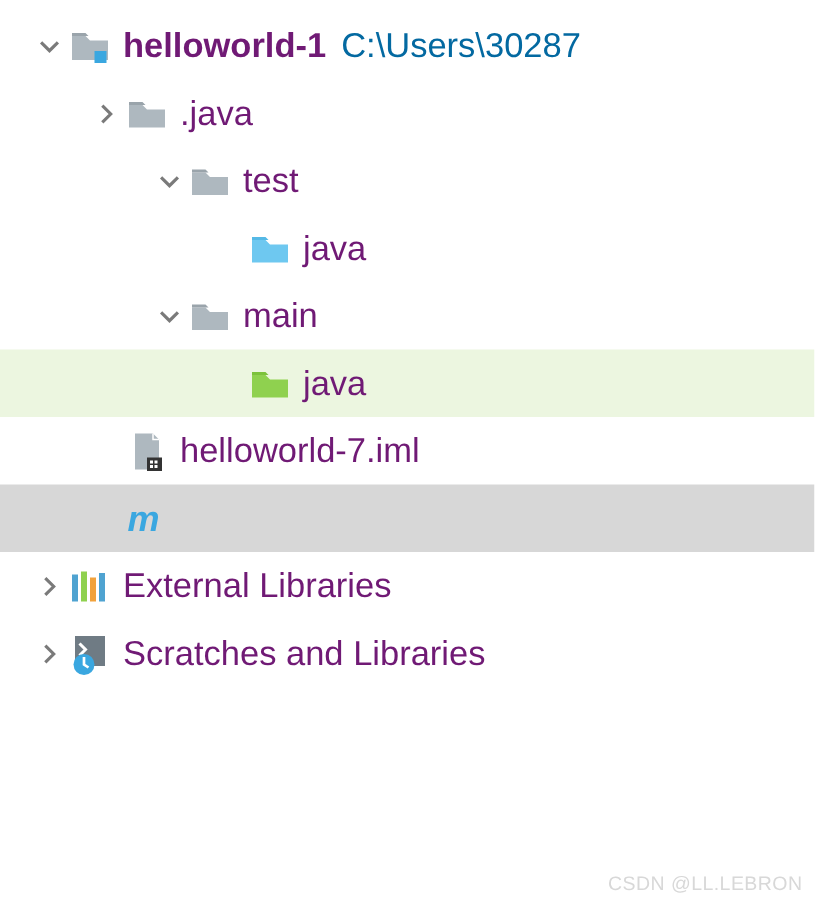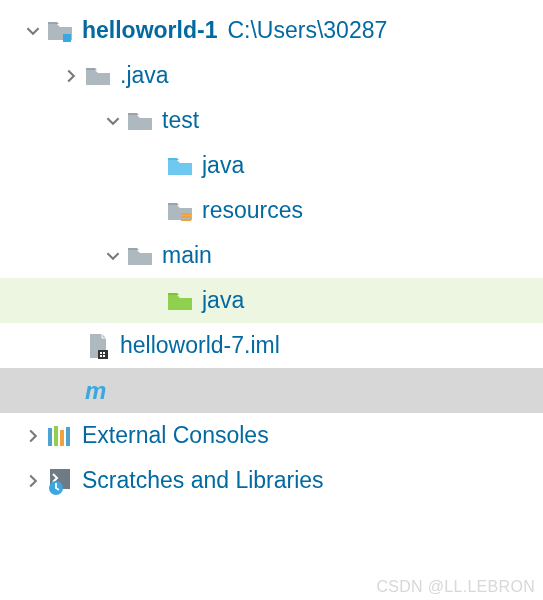--- a/index.html
+++ b/index.html
@@ -42,21 +42,21 @@
   .icon {
     width: 28px;
     height: 28px;
     flex: none;
     margin-right: 8px;
     display: inline-flex;
     align-items: center;
     justify-content: center;
   }
   .label {
-    color: #0369a1;
+    color: #701a75;
   }
   .label-bold {
     font-weight: 700;
   }
   .label-muted {
     color: #0369a1;
     margin-left: 10px;
   }
   .row-selected-green {
     background: #ecf6e0;
@@ -66,21 +66,21 @@
   }
   .indent { flex:none; }
   .i1 { width: 24px; }
   .i2 { width: 62px; }
   .i3 { width: 104px; } 
   .i4b { width: 166px; } 
   .watermark {
     position: absolute;
     right: 8px;
     bottom: 4px;
-    font-size: 16px;
+    font-size: 13px;
     color: #d8d8d8;
     letter-spacing: 0.3px;
   }
 </style>
 </head>
 <body>
 
 <div class="tree">
 
   <div class="row">
@@ -138,33 +138,20 @@
     <span class="indent i4b"></span>
     <span class="icon">
       <svg width="28" height="24" viewBox="0 0 28 24">
         <path d="M2 6h9l3 3h12v12H2z" fill="#6ec8f0"></path>
         <path d="M2 4h9l2 2H2z" fill="#55b9e6"></path>
       </svg>
     </span>
     <span class="label">java</span>
   </div>
 
-  <div class="row">
-    <span class="indent i4b"></span>
-    <span class="icon">
-      <svg width="28" height="24" viewBox="0 0 28 24">
-        <path d="M2 6h9l3 3h12v12H2z" fill="#aeb8bf"></path>
-        <path d="M2 4h9l2 2H2z" fill="#9aa4ab"></path>
-        <rect x="15" y="14" width="10" height="2" fill="#f2a23c"></rect>
-        <rect x="15" y="17" width="10" height="2" fill="#f2a23c"></rect>
-        <rect x="15" y="20" width="10" height="2" fill="#f2a23c"></rect>
-      </svg>
-    </span>
-    <span class="label">resources</span>
-  </div>
 
   <div class="row">
     <span class="indent i3"></span>
     <span class="arrow">
       <svg width="14" height="14" viewBox="0 0 10 10">
           <path d="M1 3 L5 7 L9 3" fill="none" stroke="#7a7a7a" stroke-width="1.5"></path>
         </svg>
     </span>
     <span class="icon">
       <svg width="28" height="24" viewBox="0 0 28 24">
@@ -221,21 +208,21 @@
         </svg>
     </span>
     <span class="icon">
       <svg width="28" height="26" viewBox="0 0 28 26">
         <rect x="2" y="5" width="4" height="18" fill="#4fa3d1"></rect>
         <rect x="8" y="3" width="4" height="20" fill="#8fd14f"></rect>
         <rect x="14" y="7" width="4" height="16" fill="#f2a23c"></rect>
         <rect x="20" y="4" width="4" height="19" fill="#4fa3d1"></rect>
       </svg>
     </span>
-    <span class="label">External Consoles</span>
+    <span class="label">External Libraries</span>
   </div>
 
   <div class="row">
     <span class="indent i1"></span>
     <span class="arrow">
       <svg width="14" height="14" viewBox="0 0 10 10">
           <path d="M3 1 L7 5 L3 9" fill="none" stroke="#7a7a7a" stroke-width="1.5"></path>
         </svg>
     </span>
     <span class="icon">

